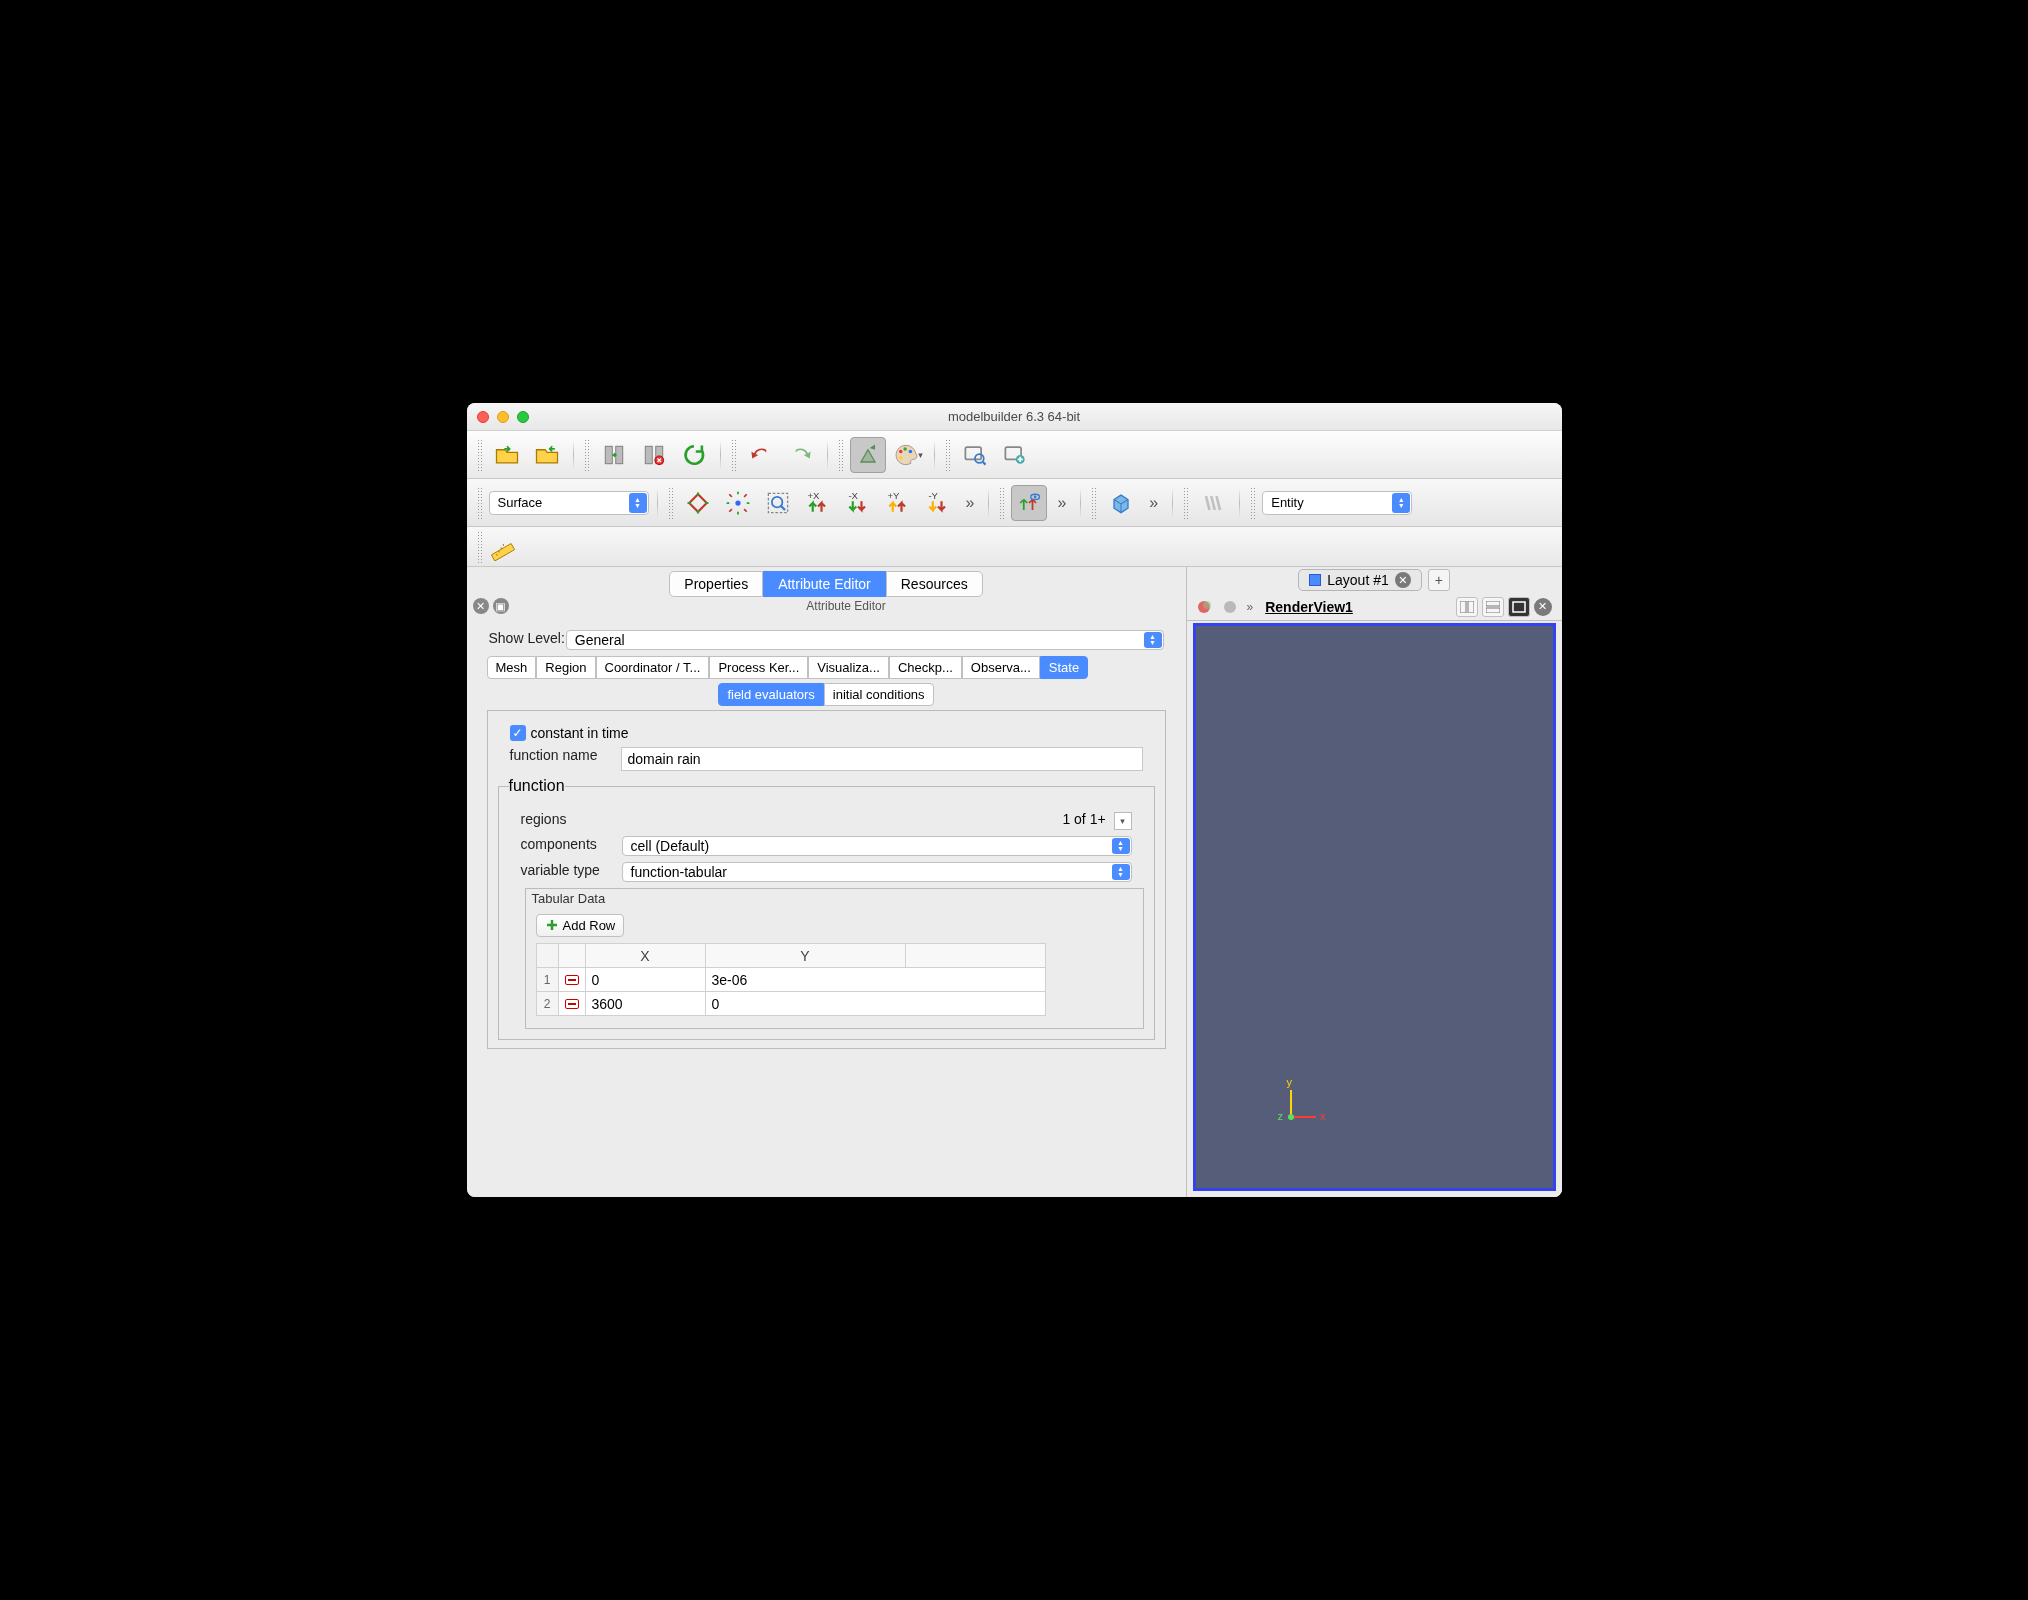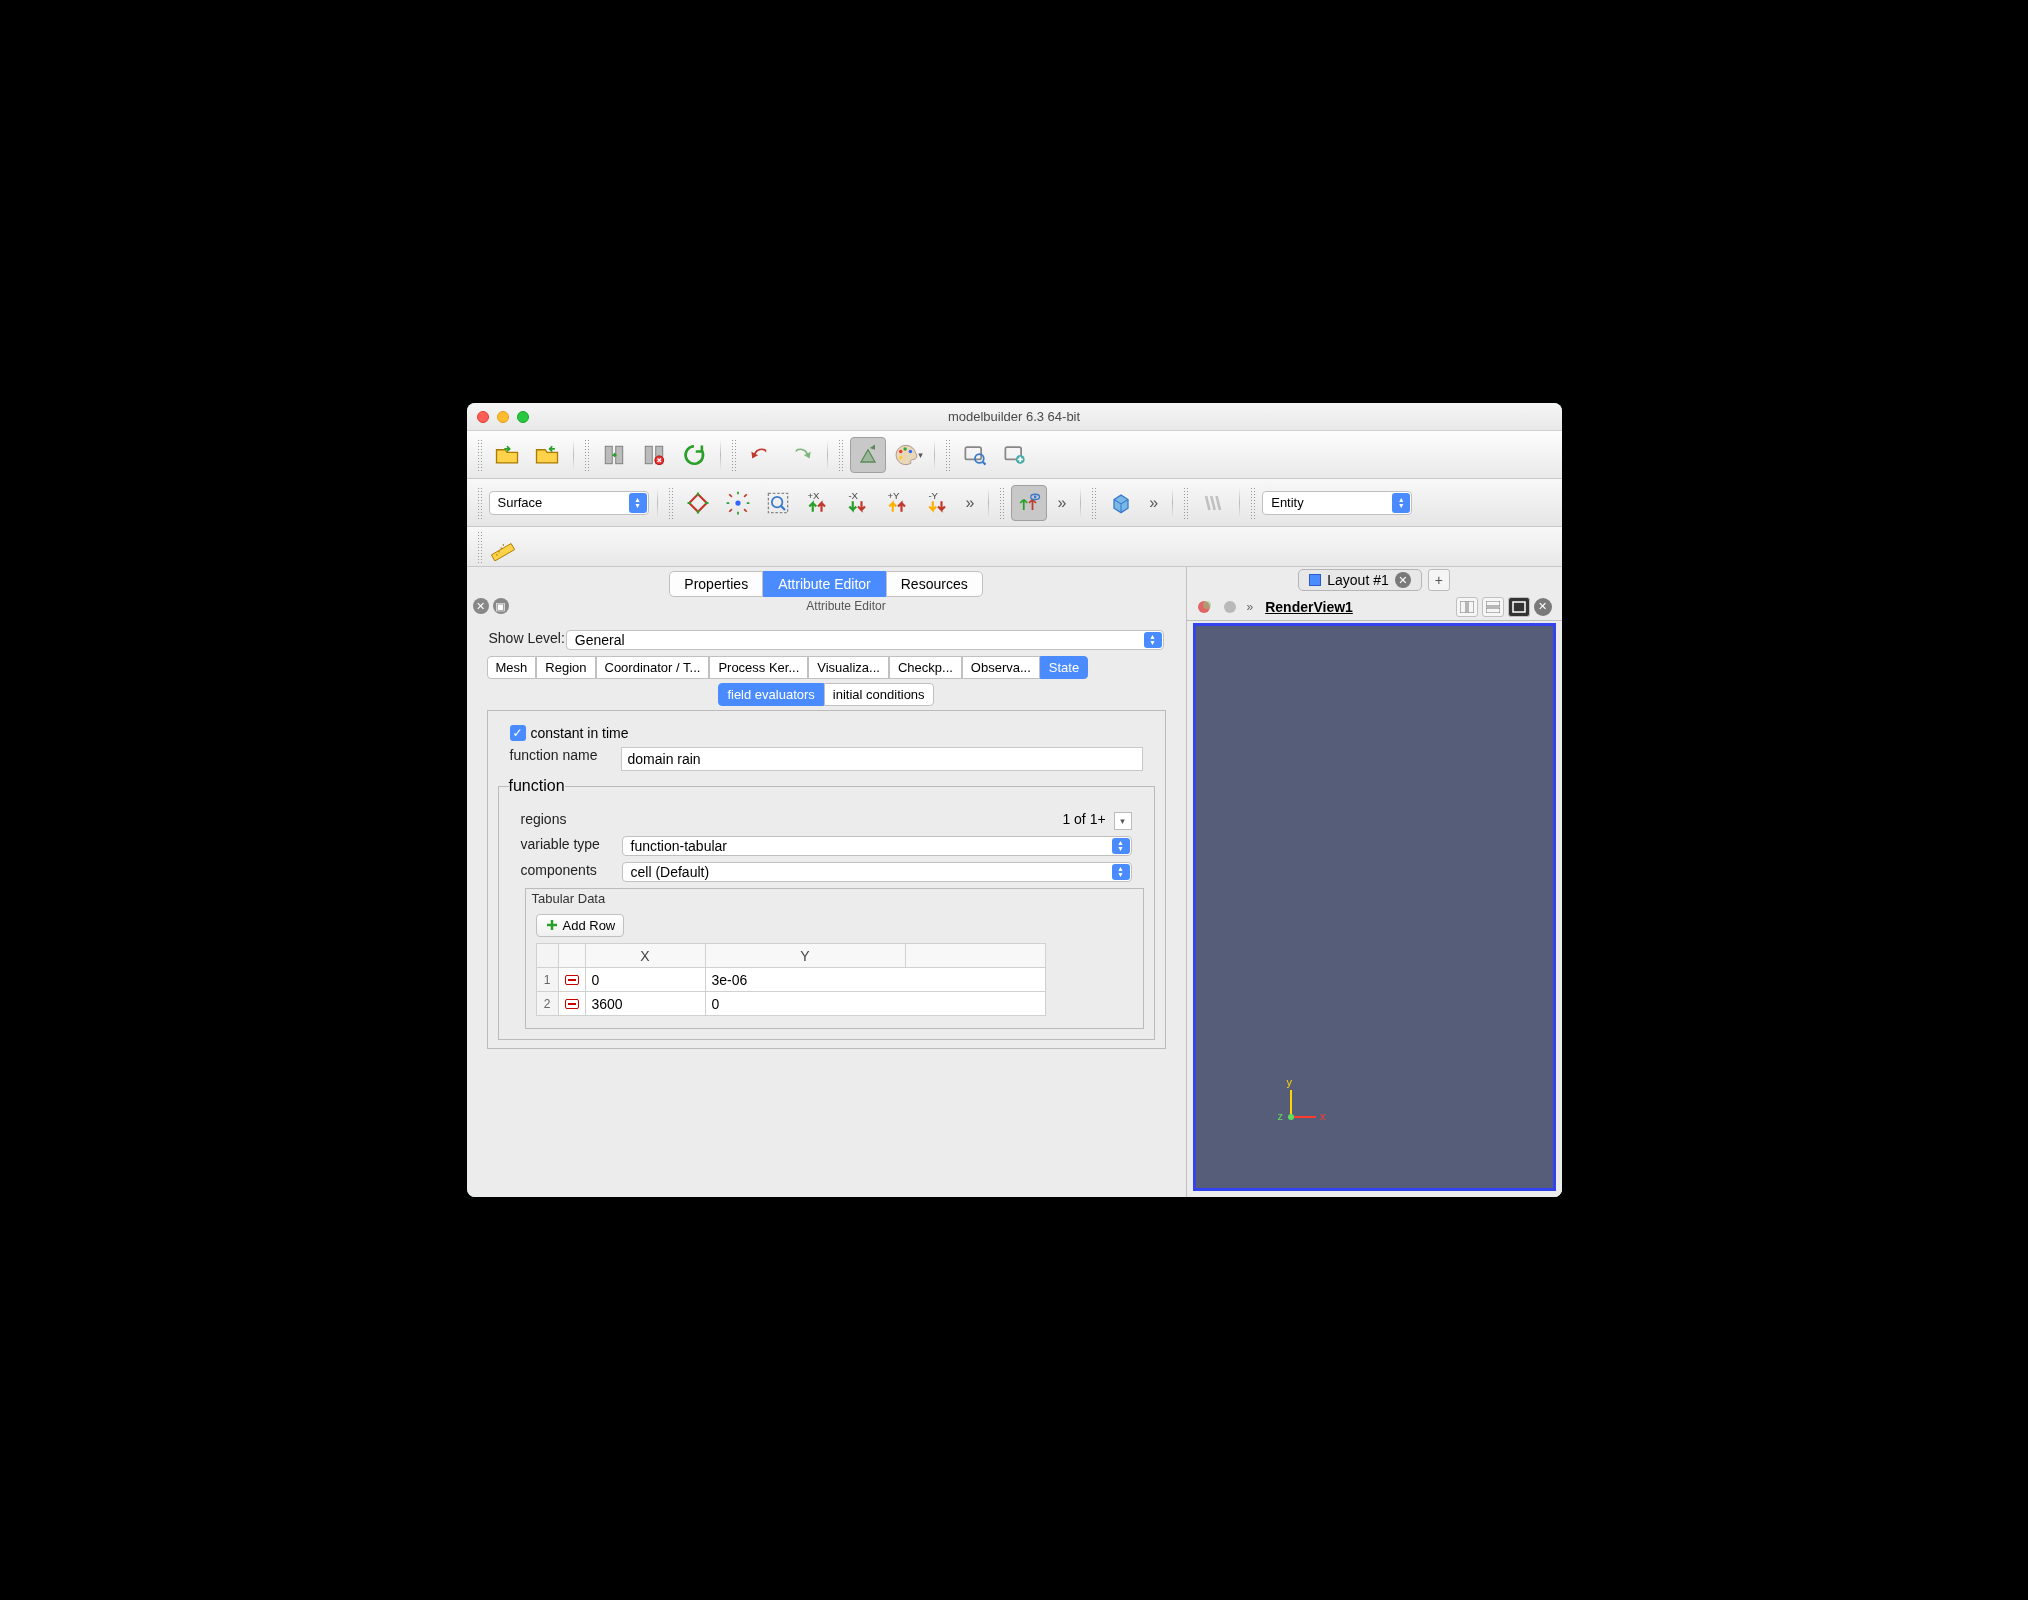--- a/index.html
+++ b/index.html
@@ -336,31 +336,31 @@
 
             <div class="row" style="justify-content:space-between;">
               <label>regions</label>
               <span>
                 <span>1 of 1+</span>
                 <span class="small-drop">▾</span>
               </span>
             </div>
 
             <div class="row">
+              <label style="width:100px;">components</label>
+              <div class="select-like">
+                <span>cell (Default)</span>
+                <div class="arrow-box2"></div>
+              </div>
+            </div>
+
+            <div class="row">
               <label style="width:100px;">variable type</label>
               <div class="select-like">
                 <span>function-tabular</span>
-                <div class="arrow-box2"></div>
-              </div>
-            </div>
-
-            <div class="row">
-              <label style="width:100px;">components</label>
-              <div class="select-like">
-                <span>cell (Default)</span>
                 <div class="arrow-box2"></div>
               </div>
             </div>
 
             <div class="group-frame" style="padding-bottom:6px;">
               <div class="group-title">Tabular Data</div>
               <div style="padding:6px 10px;">
                 <span class="btn">
                   <svg width="14" height="14" viewBox="0 0 14 14">
                       <path d="M7 2v10M2 7h10" stroke="#2aa02a" stroke-width="2.5"></path>

